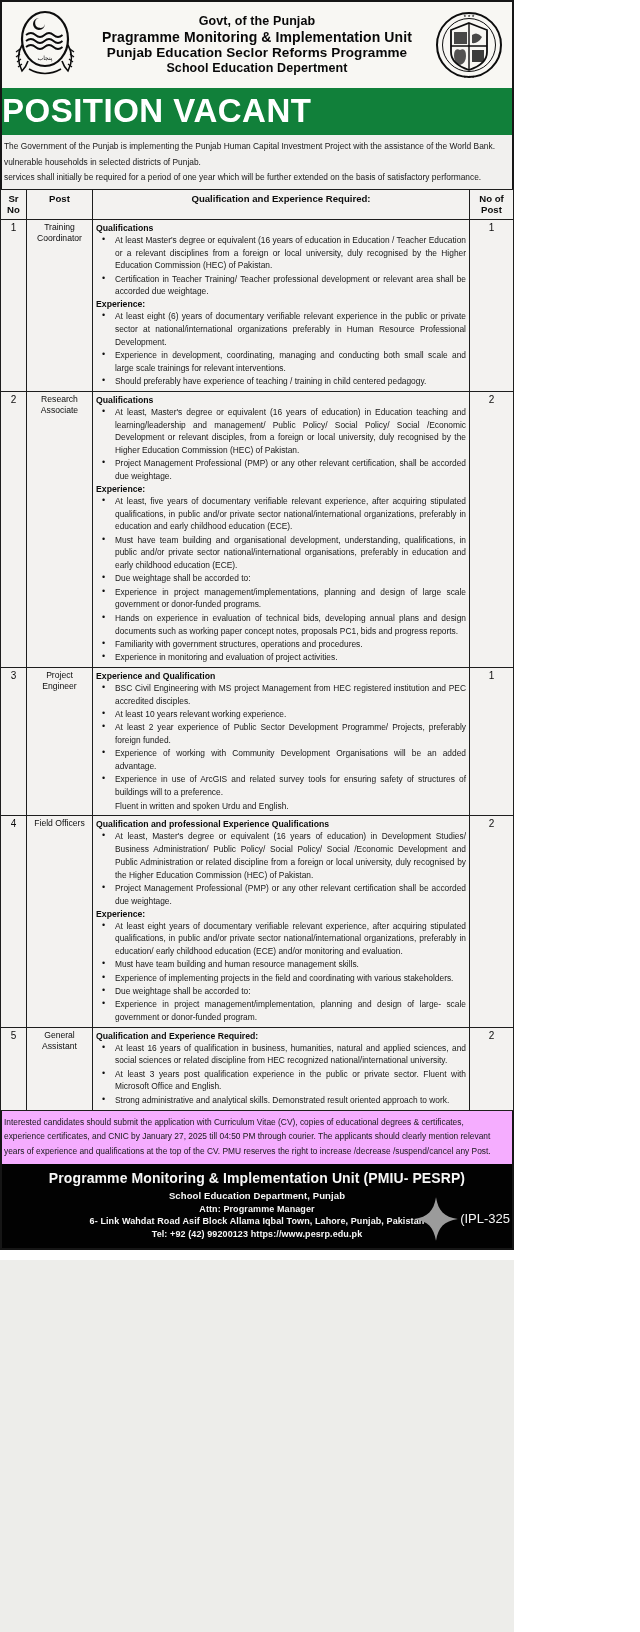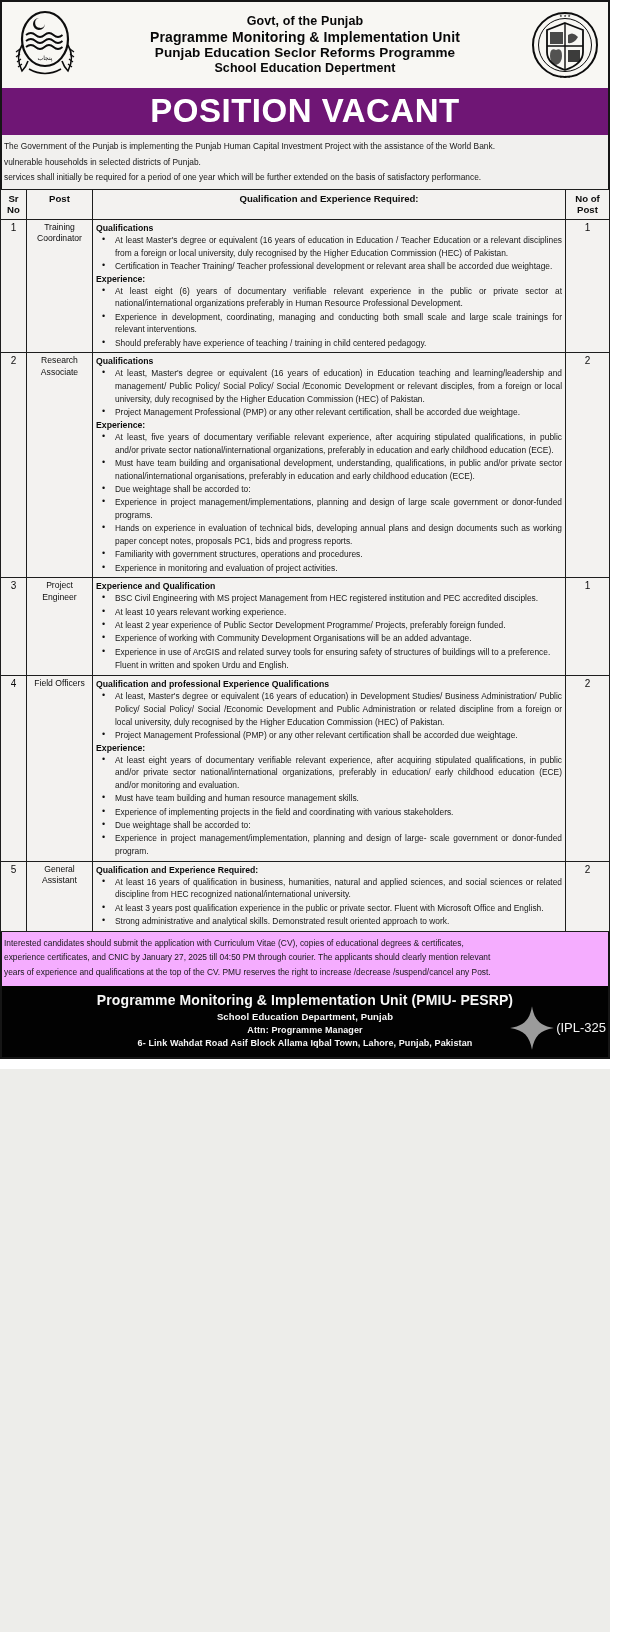--- a/index.html
+++ b/index.html
@@ -8,21 +8,21 @@
     width: 640px;
     height: 1632px;
     background: #ffffff;
     font-family: "Liberation Sans", sans-serif;
     color: #111111;
     overflow: hidden;
   }
 
   #page {
     position: relative;
-    width: 610px;
+    width: 514px;
     height: 1632px;
     background: #e9e9e6;
     filter: contrast(1.04);
   }
 
   
   .masthead {
     display: flex;
     align-items: center;
     background: #f3f2ef;
@@ -47,23 +47,23 @@
     color: #0d0d0d;
     letter-spacing: .1px;
   }
   .mh-l1 { font-size: 12.5px; }
   .mh-l2 { font-size: 14px; }
   .mh-l3 { font-size: 13.5px; }
   .mh-l4 { font-size: 12.5px; }
 
   
   .banner {
-    background: #701a75;
+    background: #15803d;
     color: #ffffff;
-    text-align: center;
+    text-align: left;
     font-weight: bold;
     font-size: 33px;
     letter-spacing: .5px;
     line-height: 1;
     padding: 6px 0 8px;
     border-left: 2px solid #1a1a1a;
     border-right: 2px solid #1a1a1a;
   }
 
   
@@ -381,20 +381,21 @@
     <p>Interested candidates should submit the application with Curriculum Vitae (CV), copies of educational degrees &amp; certificates,</p>
     <p>experience certificates, and CNIC by January 27, 2025 till 04:50 PM through courier. The applicants should clearly mention relevant</p>
     <p>years of experience and qualifications at the top of the CV. PMU reserves the right to increase /decrease /suspend/cancel any Post.</p>
   </div>
 
   <div class="footer">
     <div class="f-line f-l1">Programme Monitoring &amp; Implementation Unit (PMIU- PESRP)</div>
     <div class="f-line f-l2">School Education Department, Punjab</div>
     <div class="f-line f-l3">Attn: Programme Manager</div>
     <div class="f-line f-l4">6- Link Wahdat Road Asif Block Allama Iqbal Town, Lahore, Punjab, Pakistan</div>
+    <div class="f-line f-l5">Tel: +92 (42) 99200123 https://www.pesrp.edu.pk</div>
 
     <div class="ipl-mark">
       <svg class="ipl-star" viewBox="0 0 40 40" aria-hidden="true">
         <path d="M20 1 C22 13 27 18 39 20 C27 22 22 27 20 39 C18 27 13 22 1 20 C13 18 18 13 20 1 Z" fill="#9a9a9a"></path>
       </svg>
       <span class="ipl-code">(IPL-325</span>
     </div>
   </div>
 
   <div class="bottom-strip"></div>

